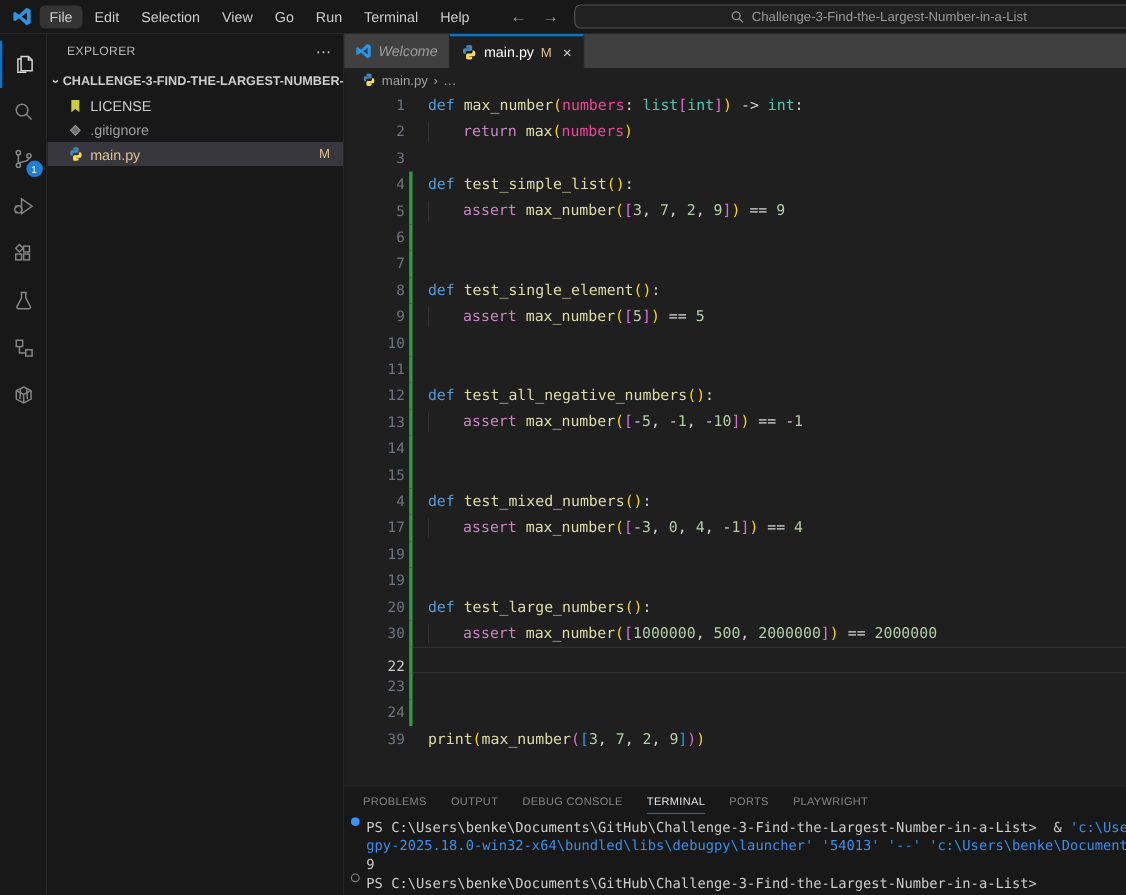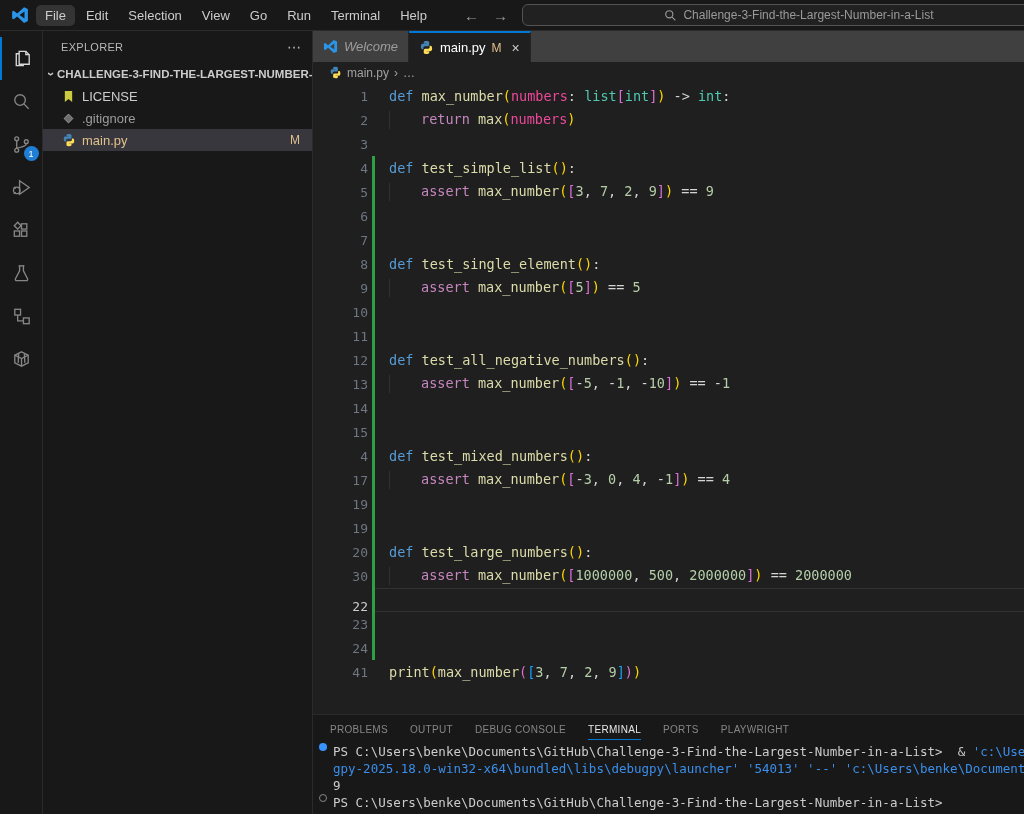--- a/index.html
+++ b/index.html
@@ -369,21 +369,21 @@
           <span class="ln">23</span>
           <span class="gitbar added"></span>
           <span class="ltext"></span>
         </div>
         <div class="cline">
           <span class="ln">24</span>
           <span class="gitbar added"></span>
           <span class="ltext"></span>
         </div>
         <div class="cline">
-          <span class="ln">41</span>
+          <span class="ln">39</span>
           <span class="gitbar"></span>
           <span class="ltext"><span class="tok-fn">print</span><span class="tok-b1">(</span><span class="tok-fn">max_number</span><span class="tok-b2">(</span><span class="tok-b3">[</span><span class="tok-n">3</span><span class="tok-o">, </span><span class="tok-n">7</span><span class="tok-o">, </span><span class="tok-n">2</span><span class="tok-o">, </span><span class="tok-n">9</span><span class="tok-b3">]</span><span class="tok-b2">)</span><span class="tok-b1">)</span></span>
         </div>
       </div>
 
     <div class="panel">
       <div class="panel-tabs" id="paneltabs">
           <span class="ptab">PROBLEMS</span>
           <span class="ptab">OUTPUT</span>
           <span class="ptab">DEBUG CONSOLE</span>

